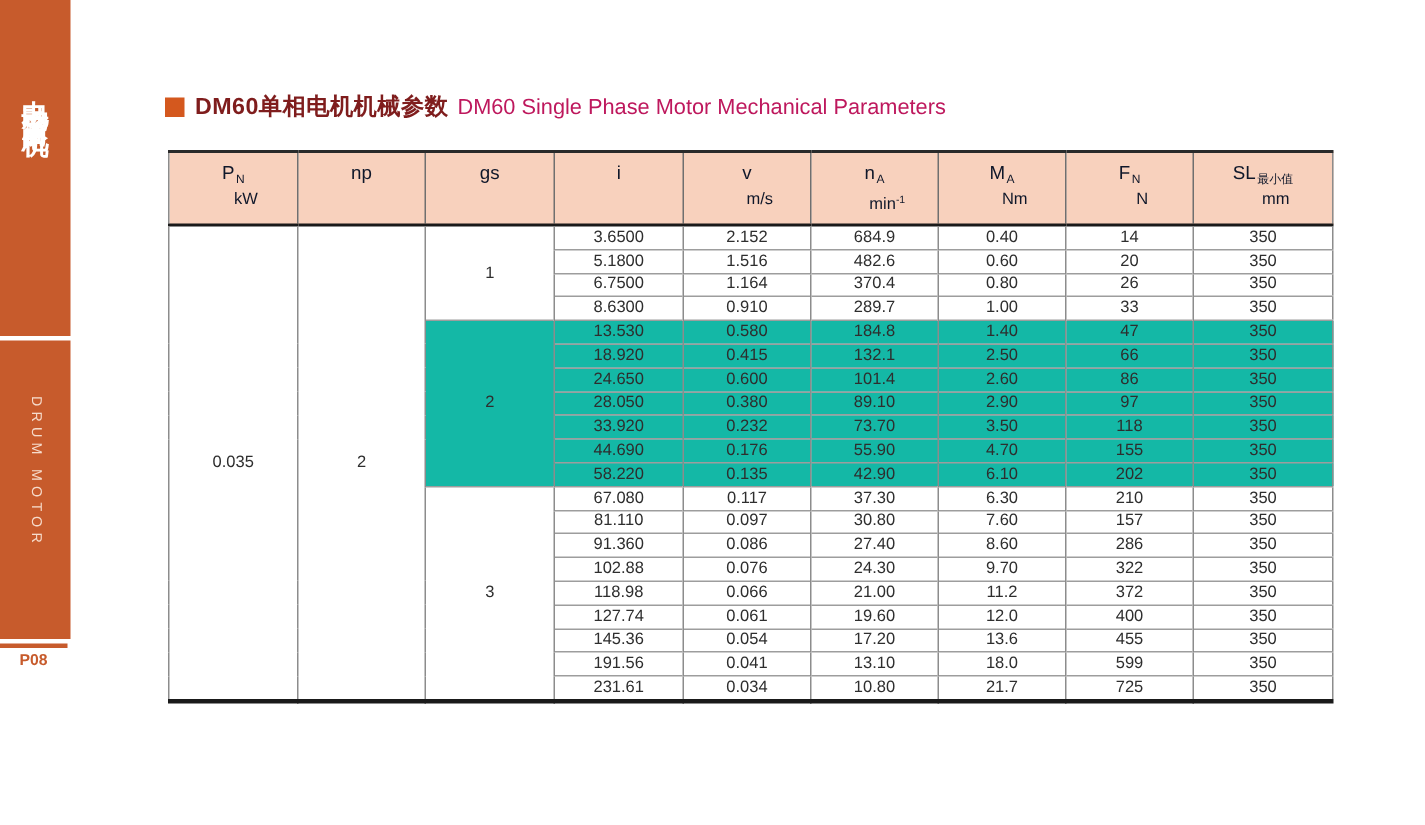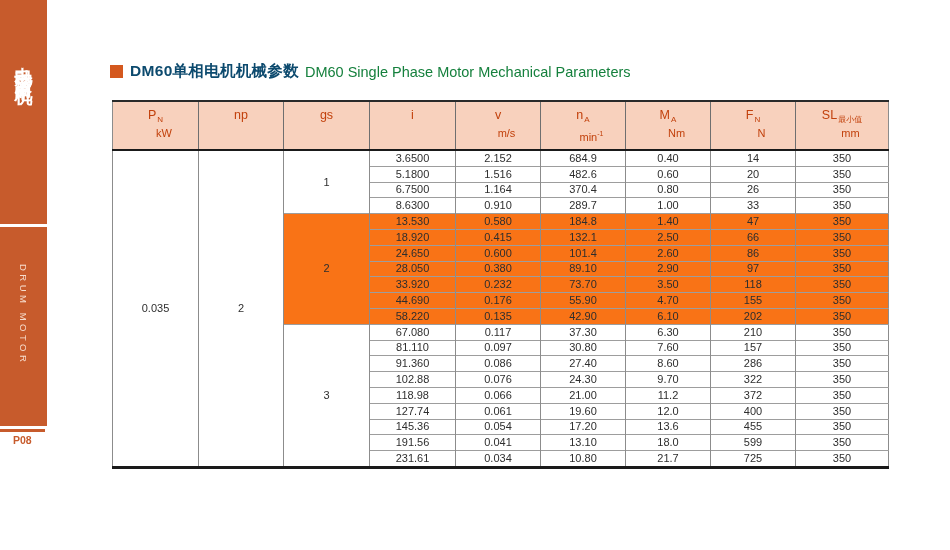--- a/index.html
+++ b/index.html
@@ -24,48 +24,48 @@
   .en-vert {
     writing-mode:vertical-rl; text-orientation:mixed; margin-bottom:24px;
     color:#F6DCCC; font-size:9.5px; letter-spacing:3.5px;
   }
   .side-strip { position:absolute; left:0; top:429px; width:45px; height:3px; background:#C75B2C; }
   .page-num { position:absolute; left:13px; top:434px; color:#C75B2C; font-weight:bold; font-size:10.5px; }
 
   
   .title-row { position:absolute; left:110px; top:62px; height:19px; display:flex; align-items:center; }
   .bullet { width:13px; height:13px; background:#D4581E; margin-right:7px; flex:0 0 auto; }
-  .t-zh { font-size:15.5px; font-weight:bold; color:#0c4a6e; letter-spacing:0.3px; }
-  .t-en { font-size:14.5px; color:#15803d; margin-left:6px; white-space:nowrap; }
+  .t-zh { font-size:15.5px; font-weight:bold; color:#7f1d1d; letter-spacing:0.3px; }
+  .t-en { font-size:14.5px; color:#be185d; margin-left:6px; white-space:nowrap; }
 
   
   table.params {
     position:absolute; left:112px; top:100px; width:776px;
     border-collapse:collapse; table-layout:fixed;
     border-left:1px solid #8c8c8c; border-right:1px solid #8c8c8c;
     border-bottom:3px solid #1a1a1a;
   }
   table.params th {
     background:#F8D1BD; border-top:2.5px solid #2a2a2a; border-bottom:2.5px solid #1a1a1a;
-    border-left:1px solid #6f6f6f; font-weight:normal; color:#c2410c;
+    border-left:1px solid #6f6f6f; font-weight:normal; color:#0f172a;
     height:40px; padding:5px 0 2px; vertical-align:top;
   }
   table.params th:first-child { border-left:none; }
   th .h1 { font-size:12.5px; height:17px; line-height:17px; }
   th .hsub { font-size:8px; position:relative; top:3px; margin-left:1px; }
   th .h2 { font-size:11px; margin-top:3px; height:13px; line-height:13px;padding-left:17px; }
   th .h2 sup { font-size:7px; }
   table.params td {
     border-left:1px solid #8c8c8c; border-top:1px solid #9d9d9d;
     text-align:center; vertical-align:middle;
     font-size:11px; color:#2e2e2e; height:14.8px; padding:0; line-height:1;
   }
   table.params tbody tr:first-child td { border-top:none; }
   td.pn { border-left:none;margin-top:28px; }
-  td.shaded { background:#f97316; }
+  td.shaded { background:#14b8a6; }
 </style>
 </head>
 <body>
 
 <div class="canvas">
 
   <div class="side-block1">
     <div class="zh-vert">电动滚筒电机</div>
   </div>
   <div class="side-block2">

